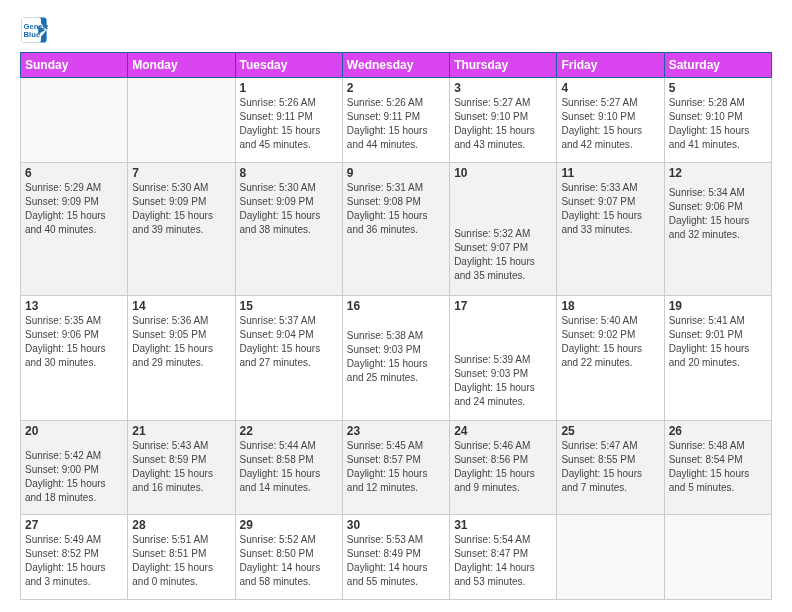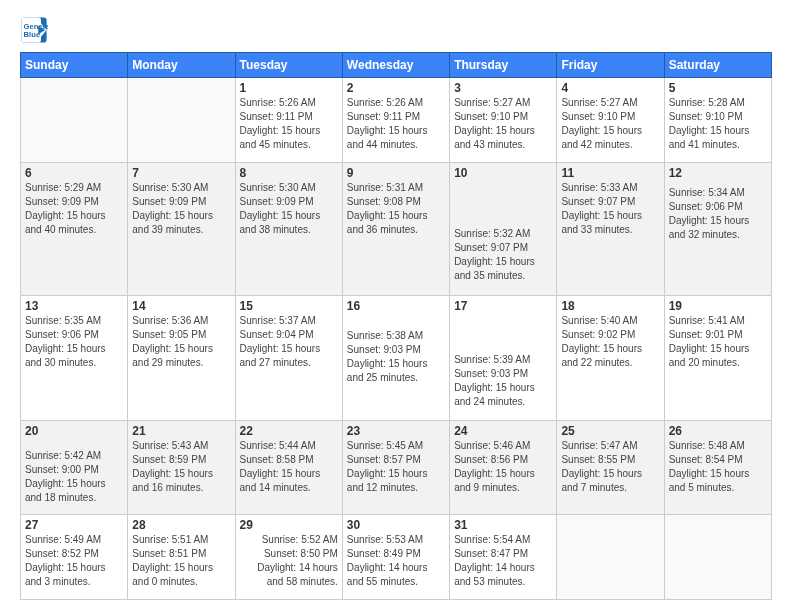--- a/index.html
+++ b/index.html
@@ -46,21 +46,21 @@
       color: #555;
     }
     .calendar {
       flex: 1;
       border: 1px solid #ccc;
       border-collapse: collapse;
       width: 100%;
       table-layout: fixed;
     }
     .calendar th {
-      background: #3b82f6;
+      background: #d946ef;
       color: #fff;
       font-size: 12px;
       font-weight: bold;
       padding: 5px 4px;
       text-align: left;
       border: 1px solid #1e5fa3;
     }
     .calendar td {
       border: 1px solid #ccc;
       vertical-align: top;
@@ -325,21 +325,21 @@
           </td>
           <td>
             <span class="day-number">28</span>
             <div class="day-info" style="white-space: pre-line;">Sunrise: 5:51 AM
 Sunset: 8:51 PM
 Daylight: 15 hours
 and 0 minutes.</div>
           </td>
           <td>
             <span class="day-number">29</span>
-            <div class="day-info" style="white-space: pre-line; text-align: right;">Sunrise: 5:52 AM
+            <div class="day-info" style="white-space: pre-line;">Sunrise: 5:52 AM
 Sunset: 8:50 PM
 Daylight: 14 hours
 and 58 minutes.</div>
           </td>
           <td>
             <span class="day-number">30</span>
             <div class="day-info" style="white-space: pre-line;">Sunrise: 5:53 AM
 Sunset: 8:49 PM
 Daylight: 14 hours
 and 55 minutes.</div>

